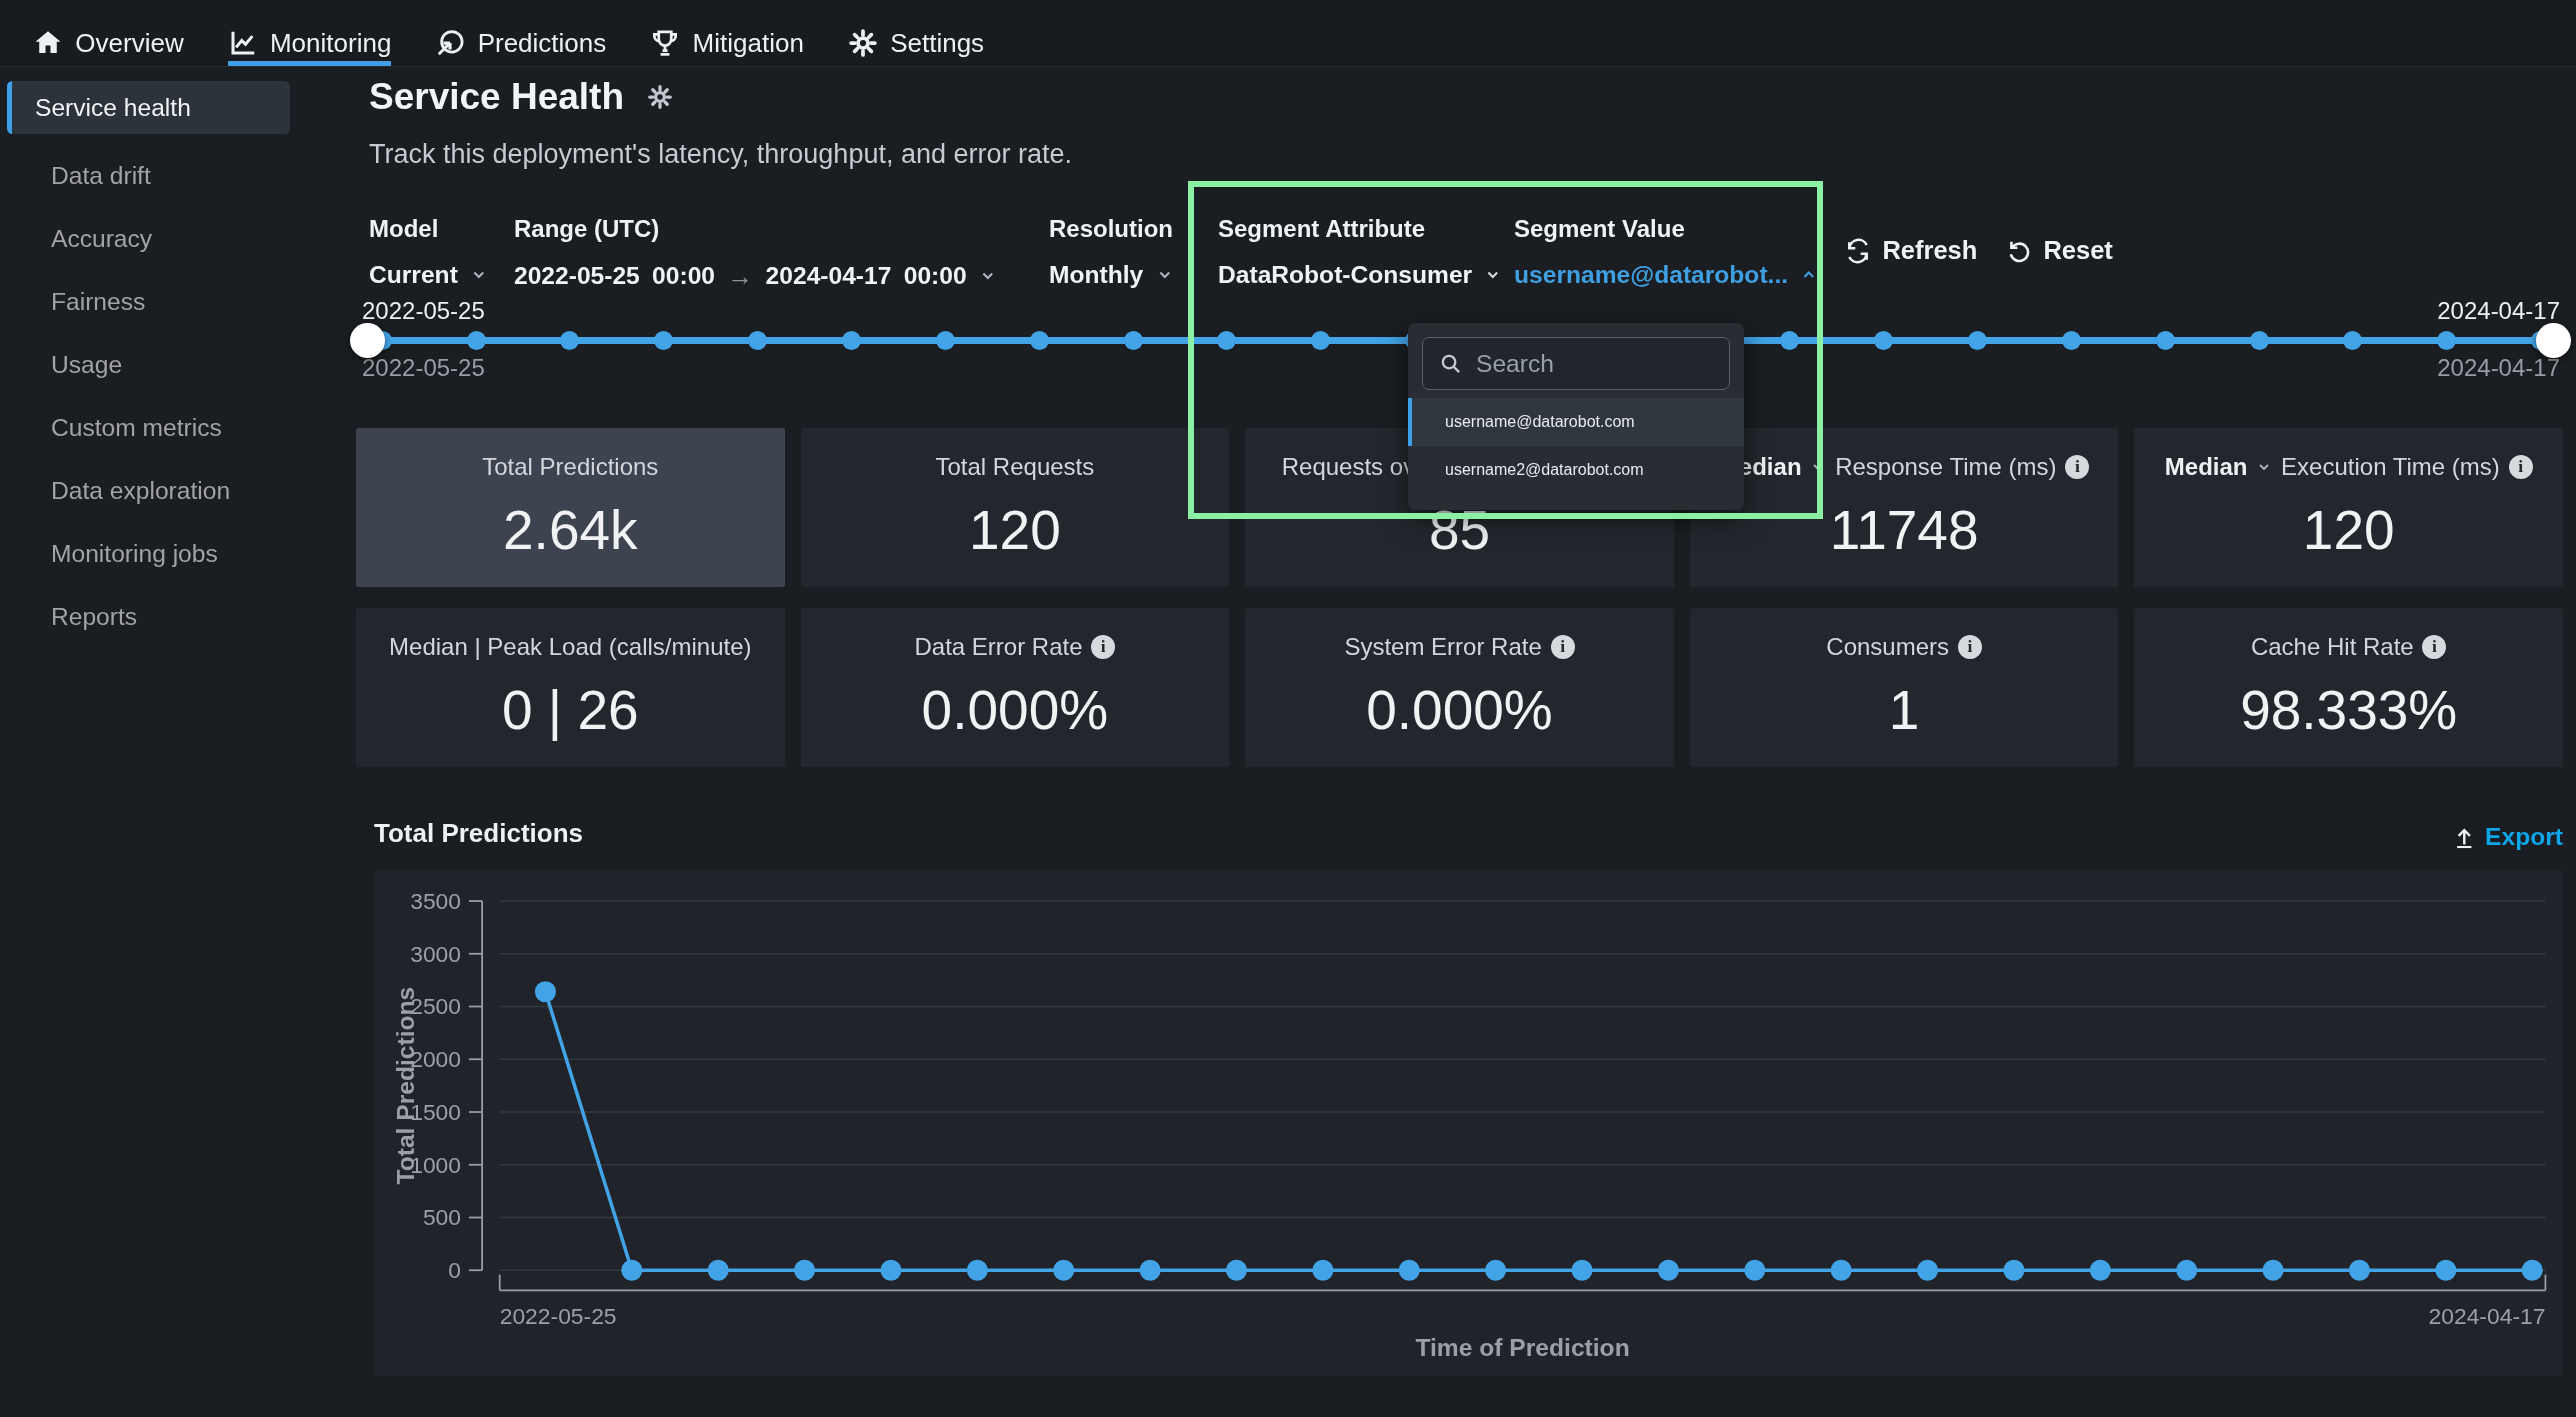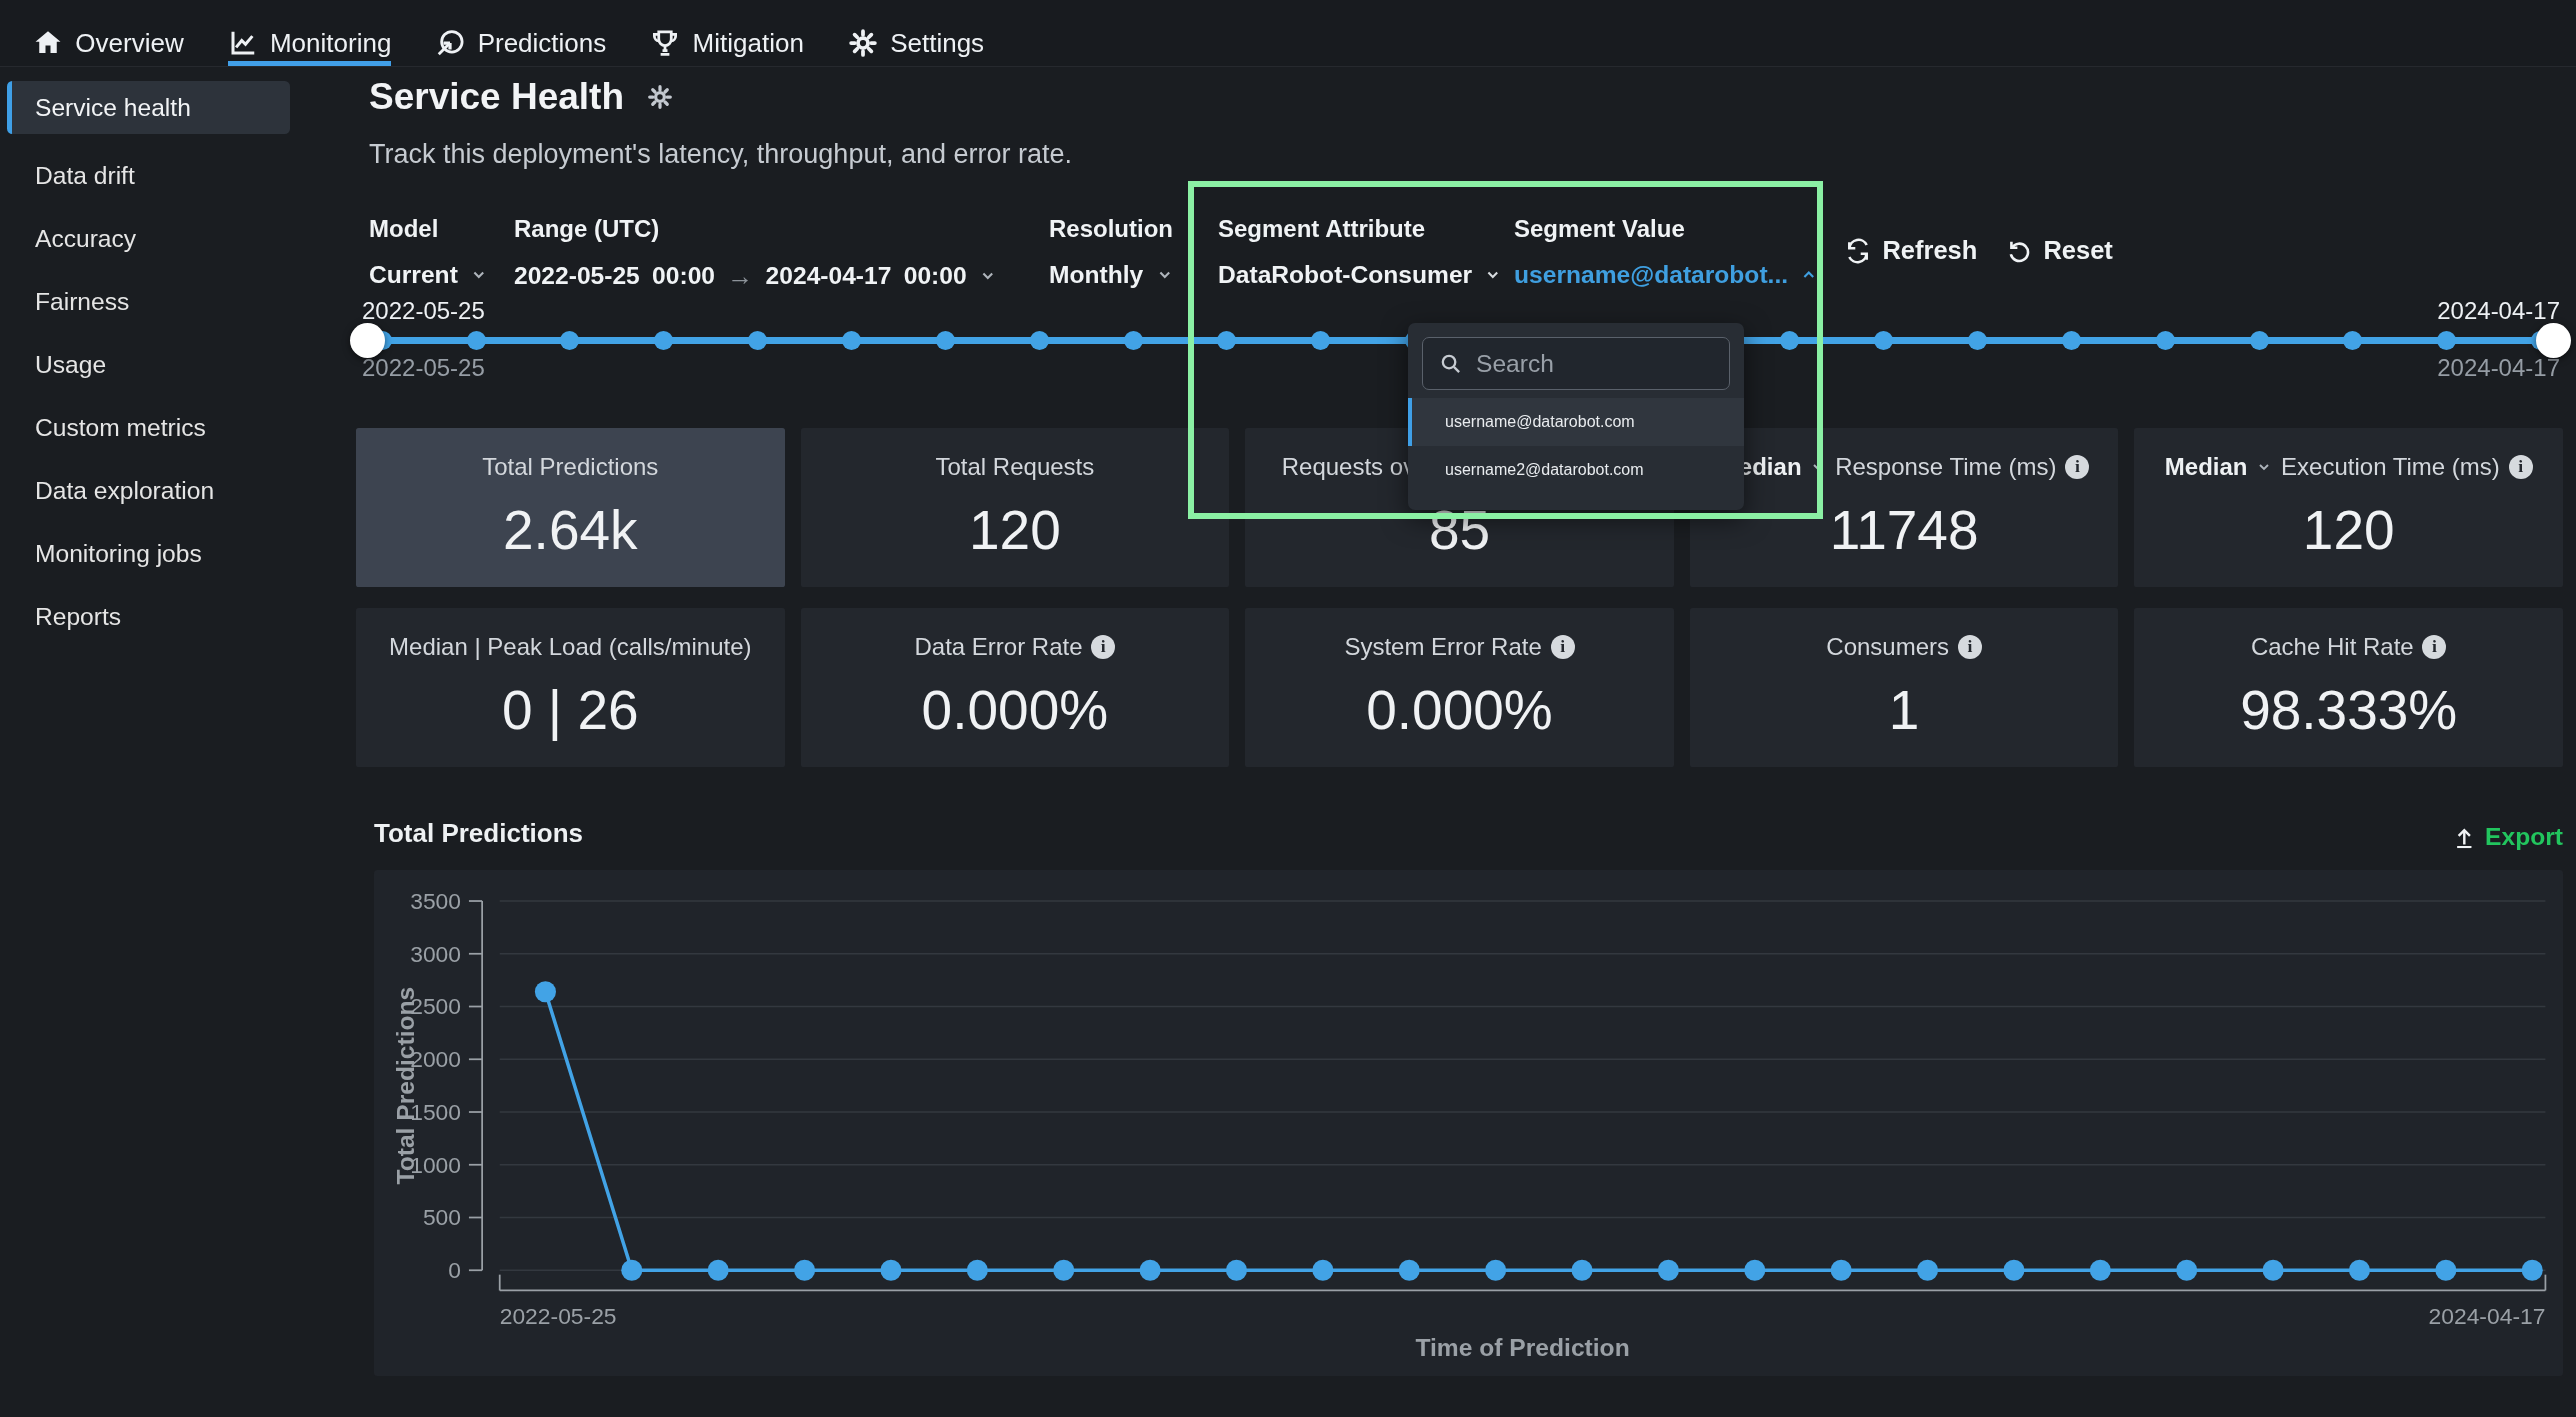--- a/index.html
+++ b/index.html
@@ -18,22 +18,22 @@
     background:#181b1f; border-bottom:0.9px solid #26292e;
   }
   .nav-tab { position:relative; display:flex; align-items:center; gap:12.3px;
     font-size:26px; color:#eef1f4; cursor:pointer;margin-top:20px; }
   .nav-tab.active::after { content:""; position:absolute; left:0; right:0; bottom:0;
     height:5.3px; background:#419fe8; }
 
   
   .sidebar { position:absolute; left:0; top:67px; width:306px; bottom:0; }
   .side-list { list-style:none; margin-top:14px; }
-  .side-item { height:63px; display:flex; align-items:center; padding-left:35px;
-    font-size:24.6px; color:#e5e5e5; cursor:pointer; }
+  .side-item { height:63px; display:flex; align-items:center; padding-left:51px;
+    font-size:24.6px; color:#a3a3a3; cursor:pointer; }
   .side-item.selected { height:53px; margin:0 16px 10.6px 7px; padding-left:23px;
     background:#2d333b; border-left:5.3px solid #3f9fe6; border-radius:5.3px; color:#f2f4f6; }
 
   
   .page-title { position:absolute; left:369px; top:76px; display:flex; align-items:center;
     gap:23px; font-size:37px; font-weight:bold; color:#f2f4f6; }
   .page-subtitle { position:absolute; left:369px; top:139px; font-size:27px; color:#c6cbd1; }
 
   
   .ctl { position:absolute; top:195px;margin-top:20px; }
@@ -89,21 +89,21 @@
   .dd-opt { position:absolute; left:0; right:0; height:48px; display:flex;
     align-items:center; padding-left:37px; font-size:16px; color:#e9ecef; cursor:pointer; }
   .dd-opt.selected { top:75px; background:#30363e; border-left:4.4px solid #3f9fe6;
     padding-left:33px; }
   .dd-opt.plain { top:123px; }
 
   
   .chart-head { position:absolute; left:374px; top:818px; font-size:26px;
     font-weight:bold; color:#eef1f3; }
   .export-btn { position:absolute; right:13px; top:823px; display:flex; align-items:center;
-    gap:8.8px; font-size:24.6px; font-weight:bold; color:#22c55e; cursor:pointer; }
+    gap:8.8px; font-size:24.6px; font-weight:bold; color:#0ea5e9; cursor:pointer; }
   .chart-panel { position:absolute; left:374px; top:870px; width:2189px; height:506px;
     background:#20242a; border-radius:3.5px; }
 </style>
 </head>
 <body>
 
 <div class="app">
 
   <div class="topnav">
     <div class="nav-tab">

